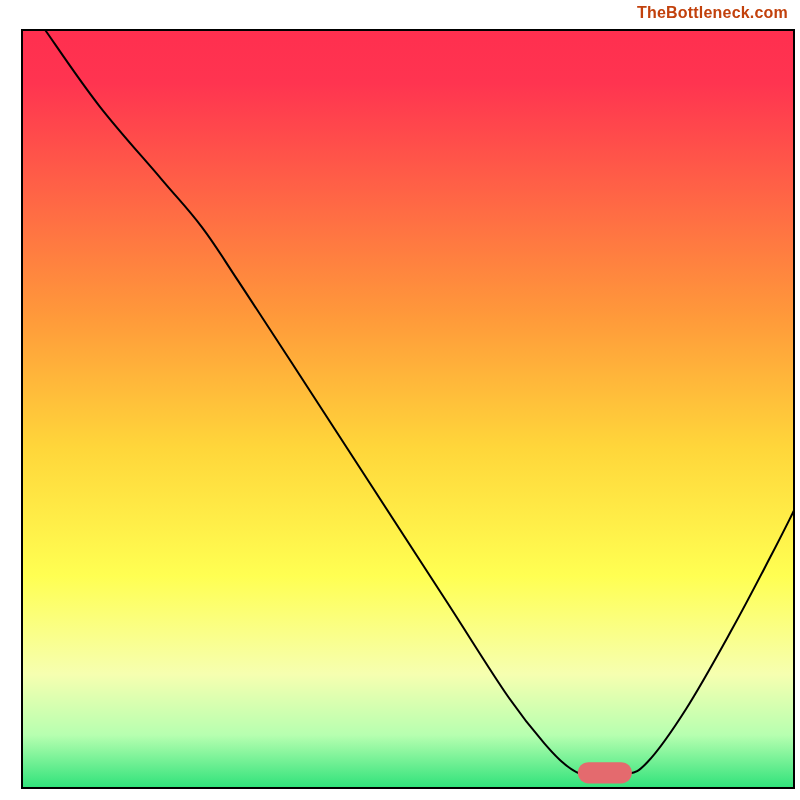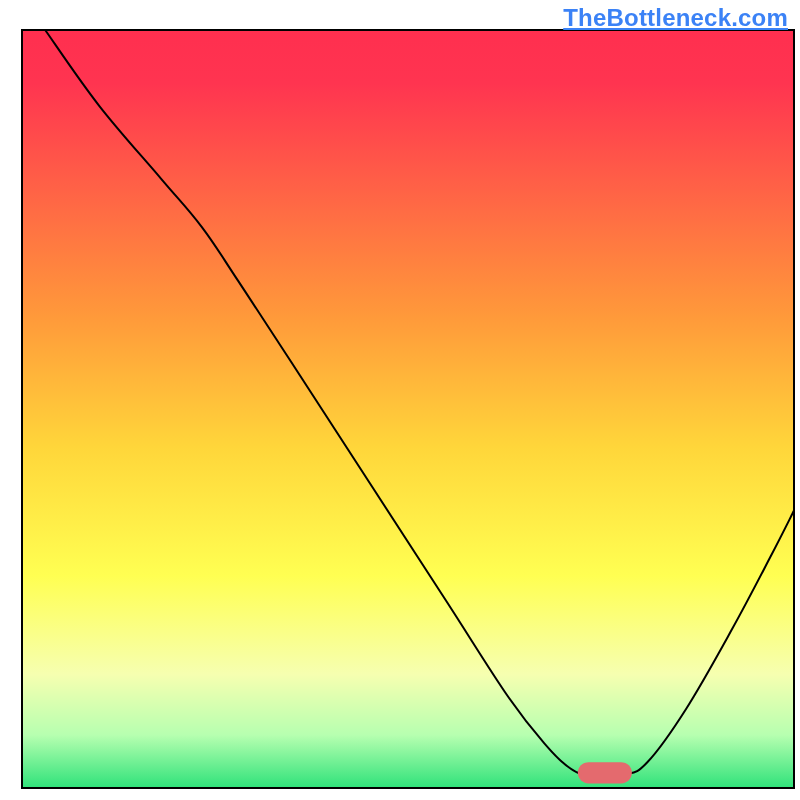--- a/index.html
+++ b/index.html
@@ -13,26 +13,25 @@
   }
   .stage {
     position: relative;
     width: 800px;
     height: 800px;
   }
   .watermark {
     position: absolute;
     top: 4px;
     right: 12px;
-    font-size: 24px;
+    font-size: 16px;
     font-weight: 600;
-    color: #3b82f6;
+    color: #c2410c;
     letter-spacing: 0.2px;
     user-select: none;
-    text-decoration: underline;
   }
   svg {
     display: block;
   }
 </style>
 </head>
 <body>
 
 <div class="stage">
   <div class="watermark">TheBottleneck.com</div>

